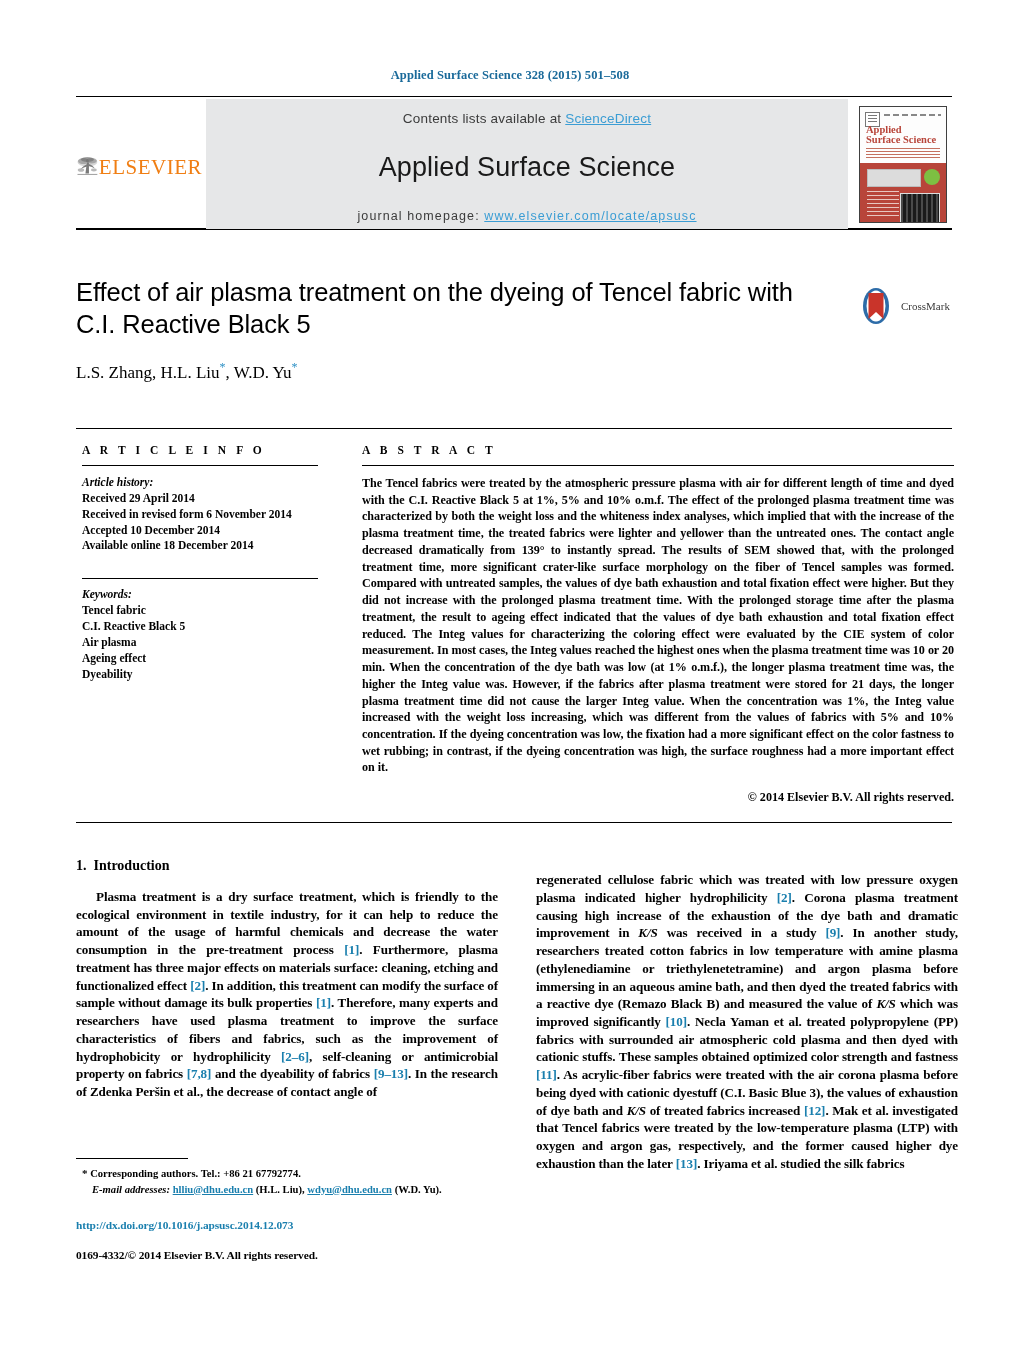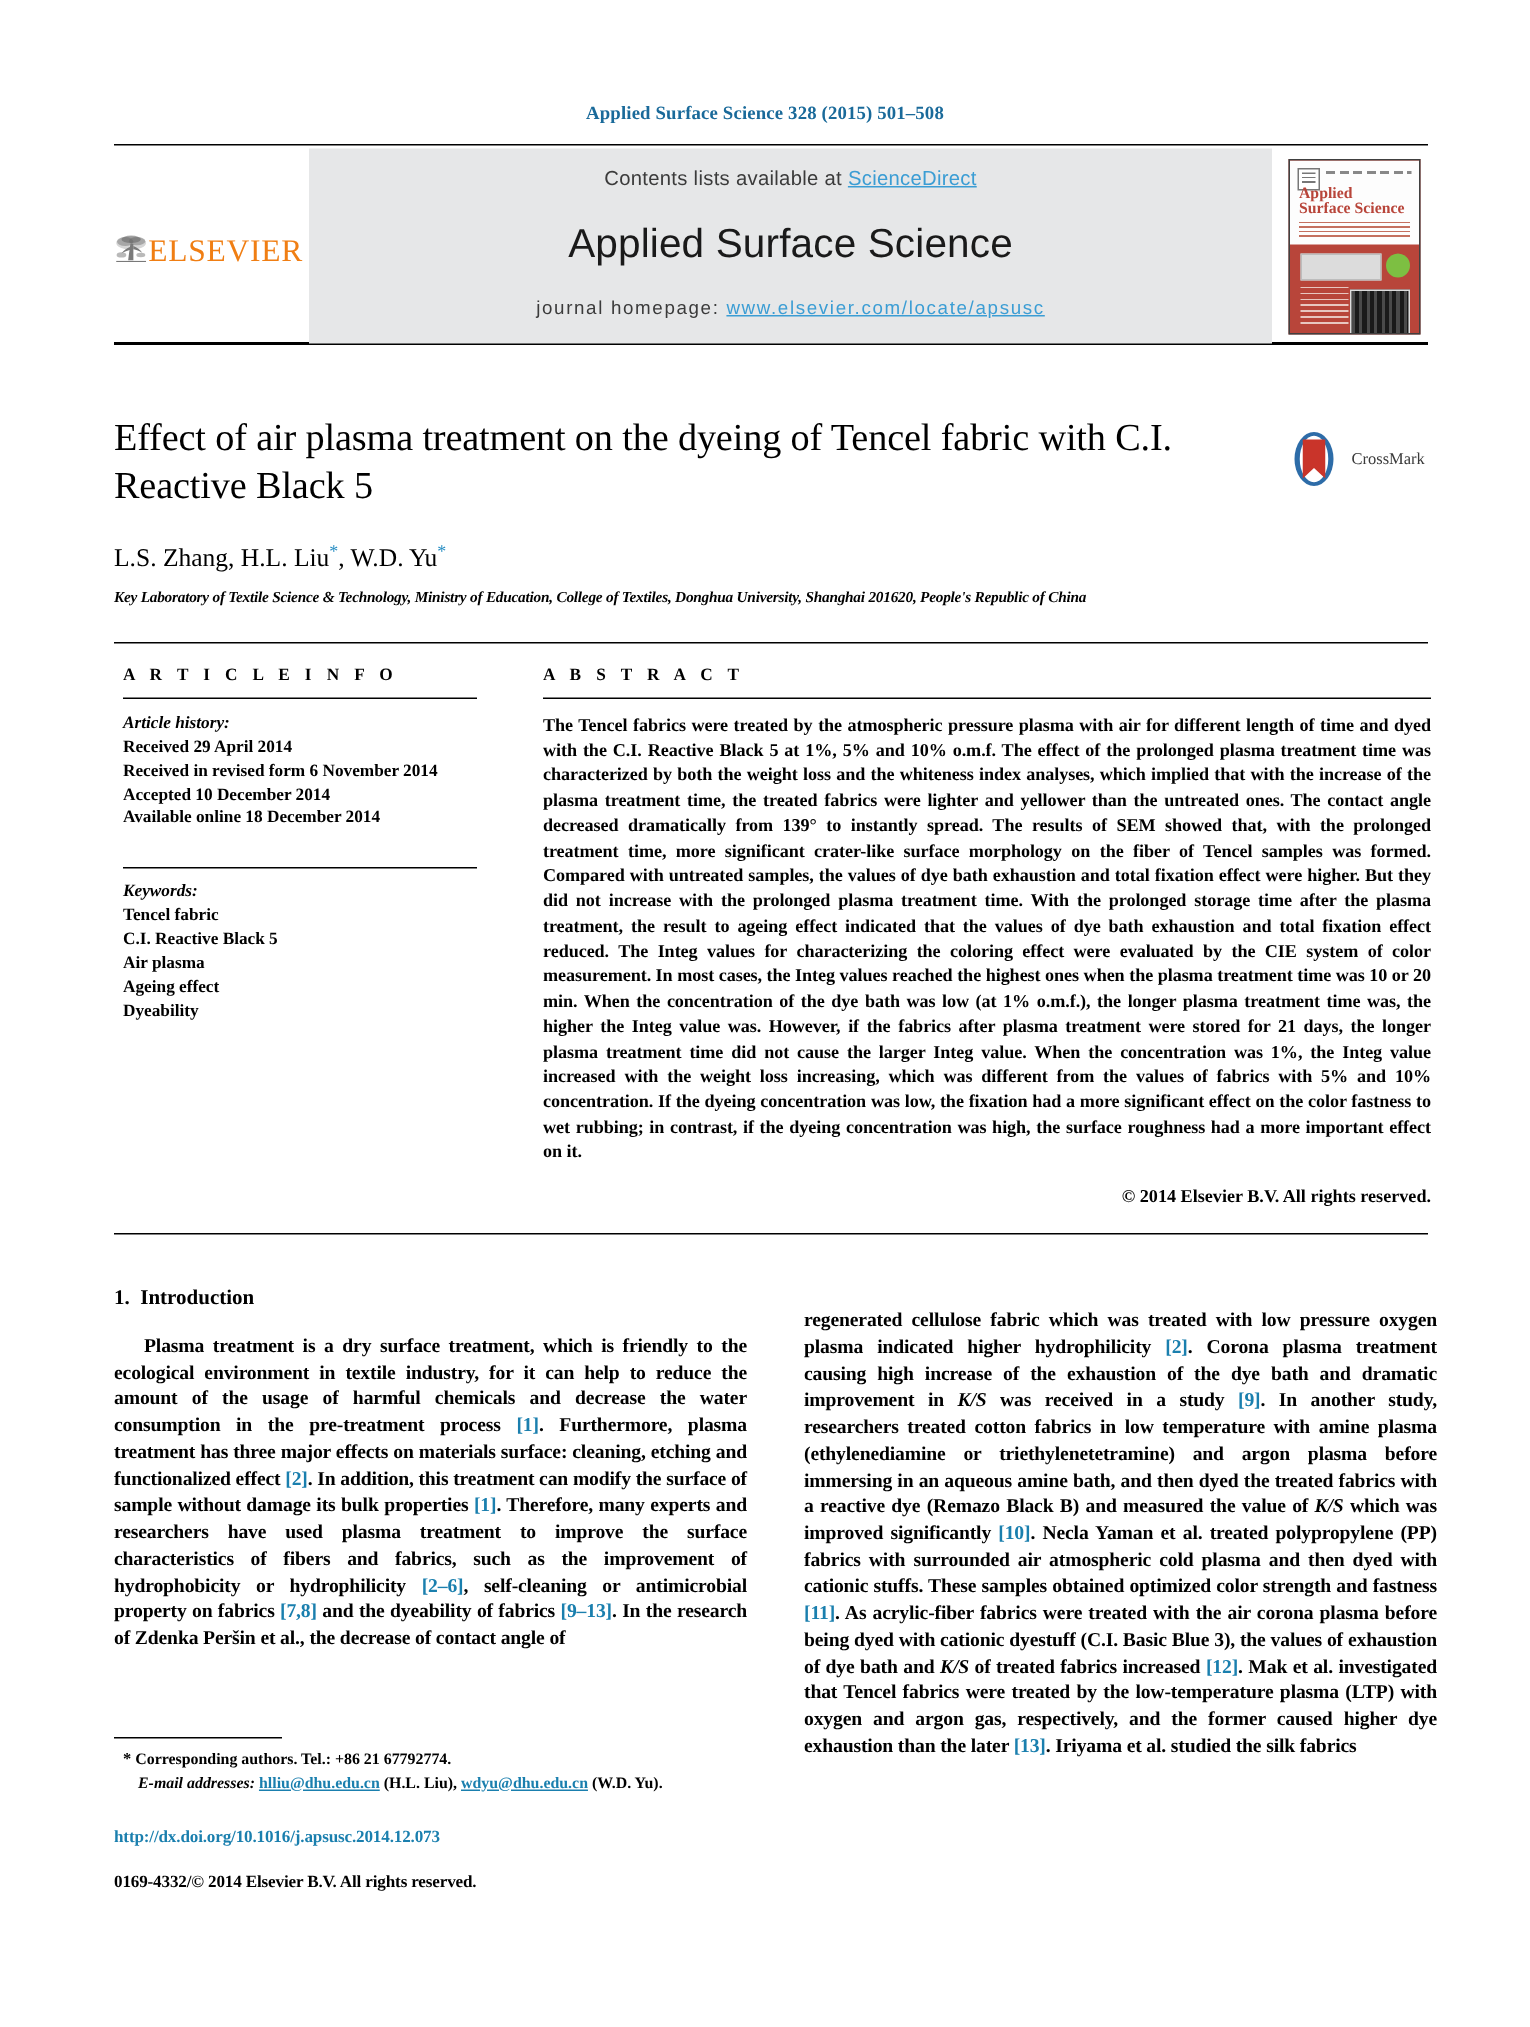--- a/index.html
+++ b/index.html
@@ -71,21 +71,21 @@
     line-height: 1;
     margin-top: 1px;
   }
   .journal-band {
     flex: 1 1 auto;
     background: #e6e7e8;
     display: flex;
     flex-direction: column;
     align-items: center;
     justify-content: space-between;
-    padding: 12px 0 17px 0;
+    padding: 12px 0 6px 0;
     margin-left: 4px;
     margin-right: 6px;
   }
   .contents-line {
     font-family: "Liberation Sans", sans-serif;
     font-size: 13.5px;
     color: #3b3b3b;
     letter-spacing: .2px;
   }
   .contents-line .sd { color: #3b9dd4; }
@@ -163,21 +163,21 @@
   }
 
   
   .title-block {
     position: absolute;
     top: 276px;
     left: 76px;
     width: 876px;
   }
   .article-title {
-    font-family: Liberation Serif, serif;
+    font-family: Liberation Sans, sans-serif;
     font-size: 25.5px;
     line-height: 1.26;
     font-weight: normal;
     color: #000;
     margin: 0;
     width: 740px;
     letter-spacing: -.1px;
   }
   .crossmark {
     position: absolute;
@@ -416,21 +416,20 @@
         <ellipse cx="20" cy="20" rx="9.5" ry="15.5" fill="#ffffff"></ellipse>
         <path d="M12.5 7 L27.5 7 L27.5 33 L20 26 L12.5 33 Z" fill="#c9342a"></path>
       </svg>
       <span class="crossmark-label">CrossMark</span>
     </div>
 
     <div class="authors">
       <span>L.S. Zhang, H.L. Liu</span><sup>*</sup><span>, W.D. Yu</span><sup>*</sup>
     </div>
 
-    <div class="affiliation">Key Laboratory of Textile Science &amp; Technology, Ministry of Education, College of Textiles, Donghua University, Shanghai 201620, People's Republic of China</div>
   </div>
 
   <div class="sep-top"></div>
 
   <div class="info-col">
     <div class="sec-label">A R T I C L E  I N F O</div>
     <div class="rule-thin"></div>
 
     <div class="info-list">
       <div class="hist-title">Article history:</div>

